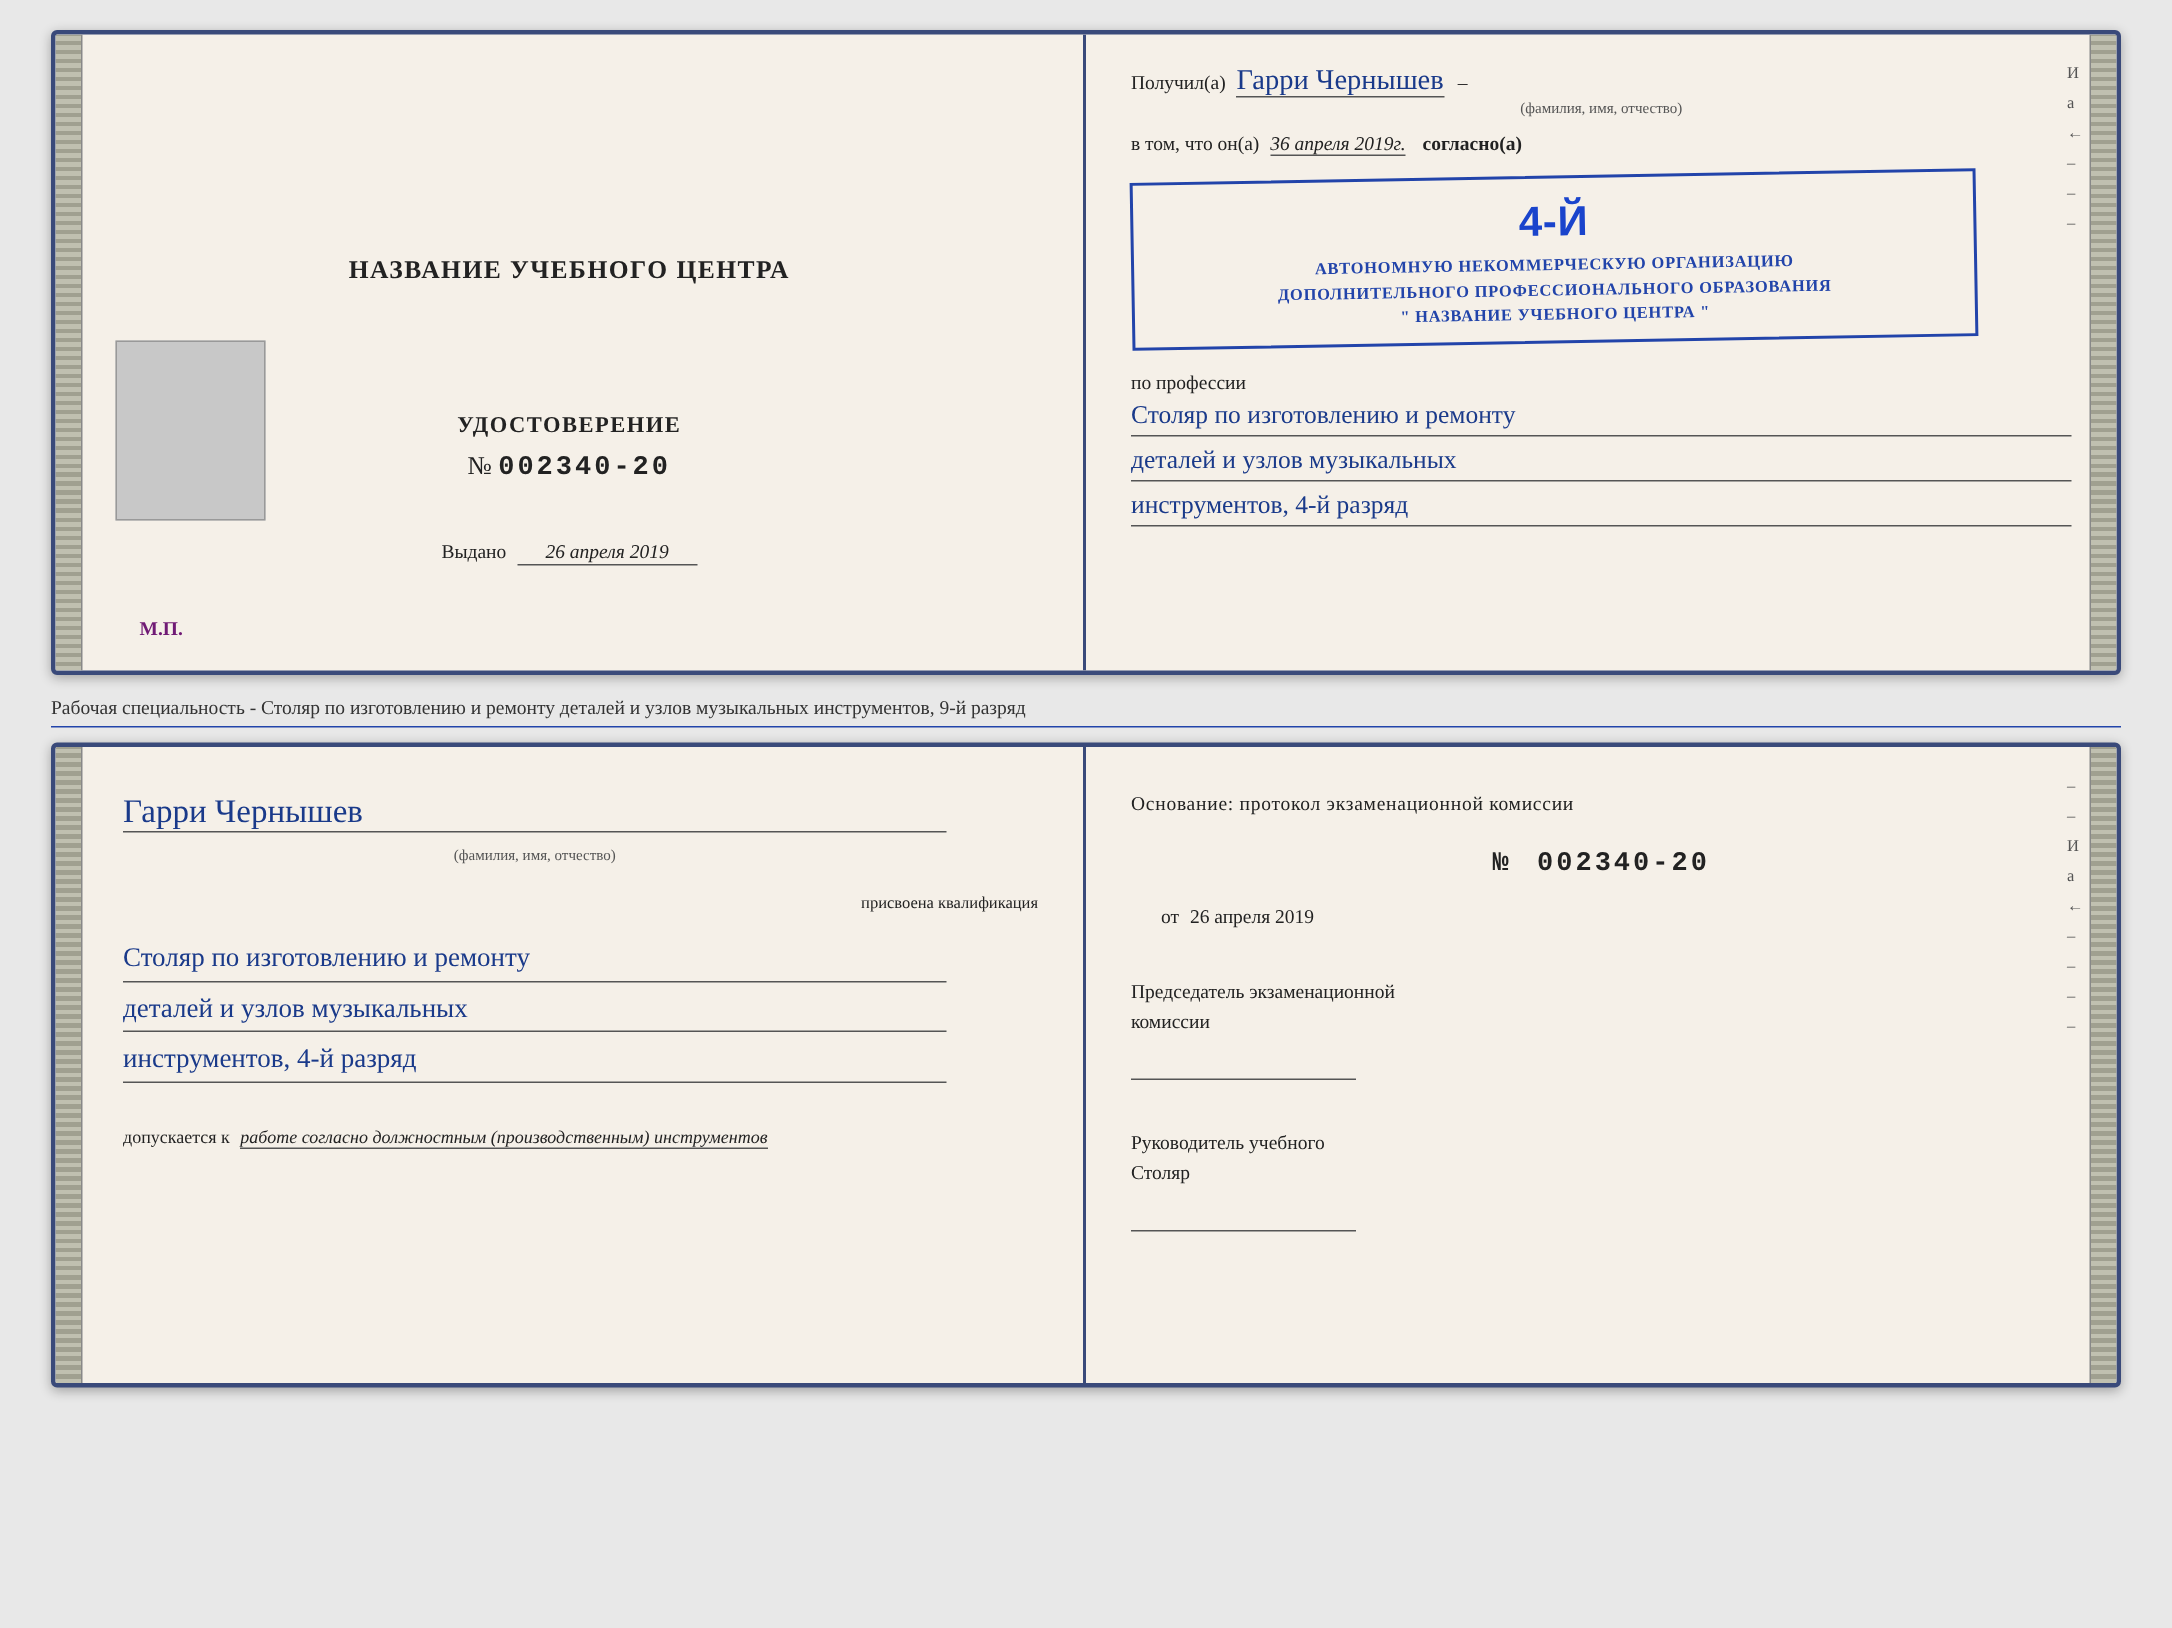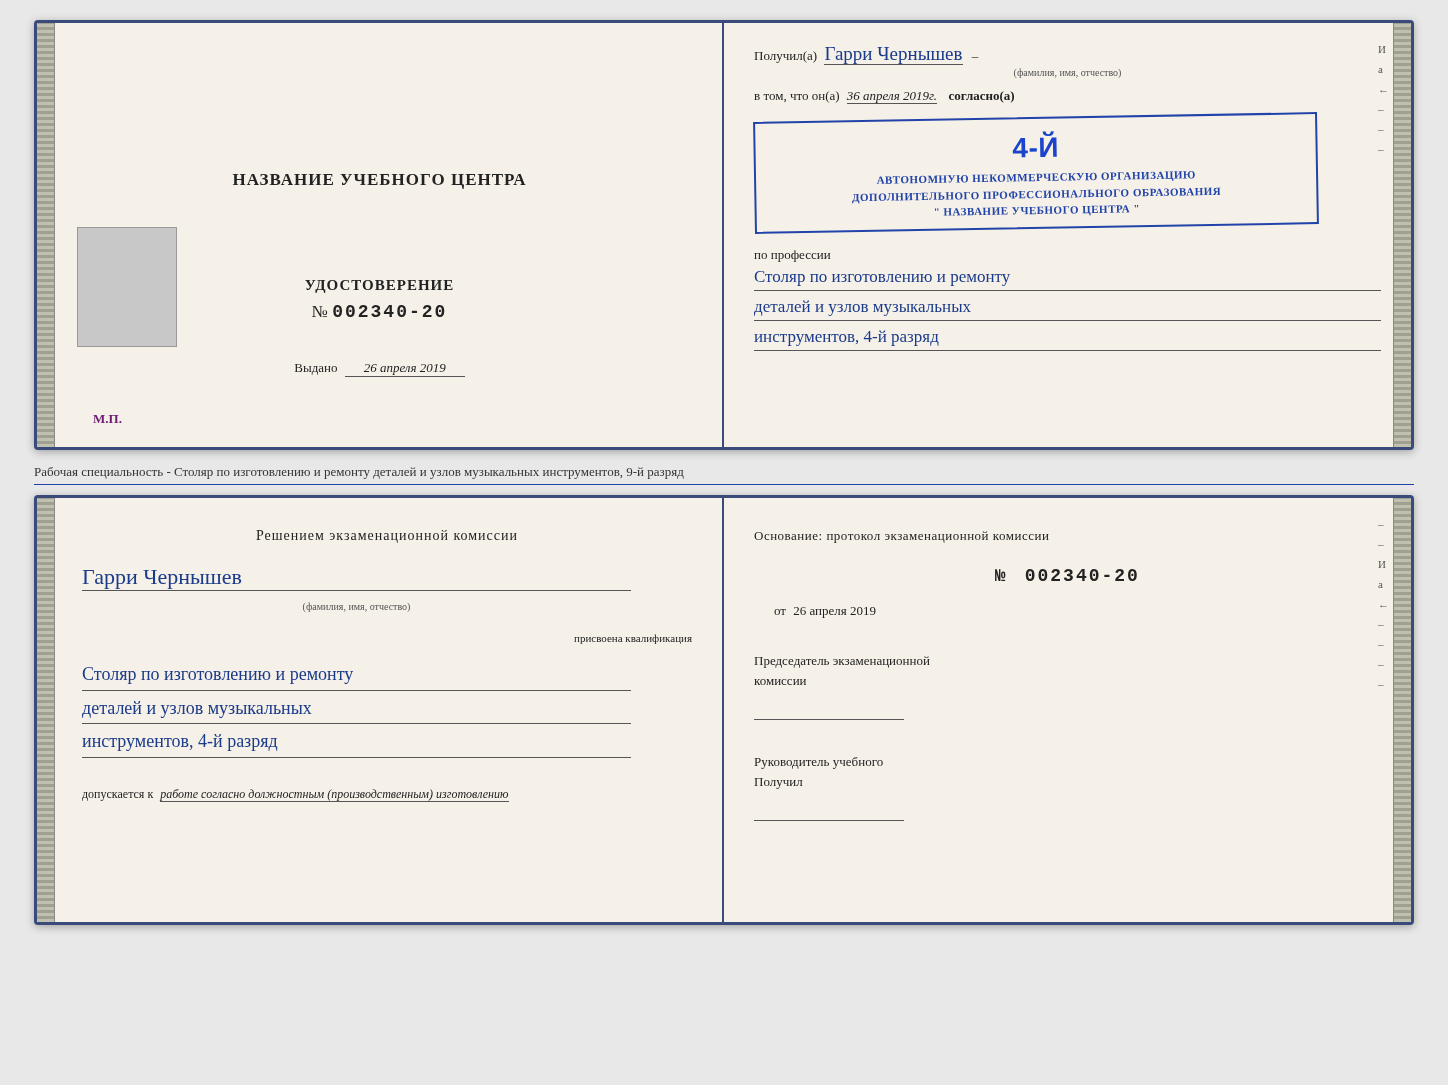--- a/index.html
+++ b/index.html
@@ -474,36 +474,35 @@
     </div>
   </div>
 
   <div class="specialty-label">Рабочая специальность - Столяр по изготовлению и ремонту деталей и узлов музыкальных инструментов, 9-й разряд</div>
 
   <div class="doc-bottom">
 
     <div class="doc-left doc-bottom-left" style="align-items:flex-start; justify-content:flex-start; padding: 20px 30px 20px 45px;">
       <div class="side-strip-left"></div>
 
-      <div class="decision-text" style="margin-top:10px;">Решением  экзаменационной  комиссии</div>
 
       <span class="person-name-large" style="margin-top:10px;">Гарри Чернышев</span>
       <span class="name-subtitle">(фамилия, имя, отчество)</span>
 
       <div class="qualification-label" style="margin-top:10px;">присвоена квалификация</div>
 
       <div class="qualification-value" style="margin-top:5px; width:90%;">
         <span class="qualification-line">Столяр по изготовлению и ремонту</span>
         <span class="qualification-line">деталей и узлов музыкальных</span>
         <span class="qualification-line">инструментов, 4-й разряд</span>
       </div>
 
       <div class="admission-text">
         <span>допускается к</span>
-        <span class="admission-italic" style="margin-left:4px;">работе согласно должностным (производственным) изготовлению</span>
+        <span class="admission-italic" style="margin-left:4px;">работе согласно должностным (производственным) инструментов</span>
       </div>
     </div>
 
     <div class="doc-right">
       <div class="side-strip-right"></div>
 
       <div class="basis-text" style="margin-top:10px;">Основание:  протокол  экзаменационной  комиссии</div>
 
       <div class="protocol-number" style="margin-top:10px;">
         <span>№</span>
@@ -516,21 +515,21 @@
       </div>
 
       <div class="chairman-label" style="margin-top:20px;">
         <span>Председатель экзаменационной</span><br>
         <span>комиссии</span>
         <span class="signature-line"></span>
       </div>
 
       <div class="director-label" style="margin-top:20px;">
         <span>Руководитель учебного</span><br>
-        <span>Получил</span>
+        <span>Столяр</span>
         <span class="signature-line"></span>
       </div>
 
       <div class="right-strip-chars">
         <span>–</span>
         <span>–</span>
         <span>И</span>
         <span>а</span>
         <span>←</span>
         <span>–</span>

